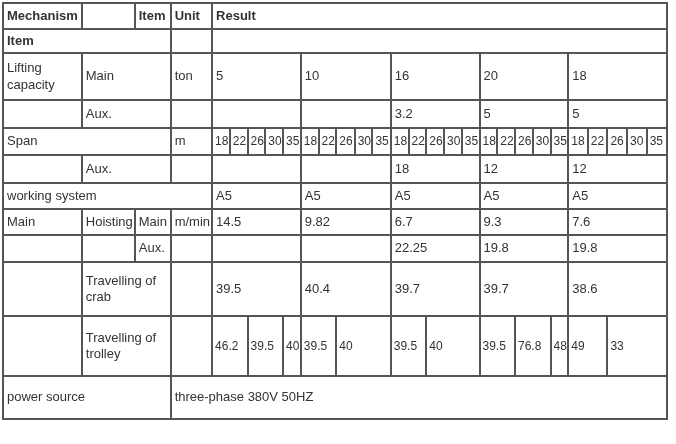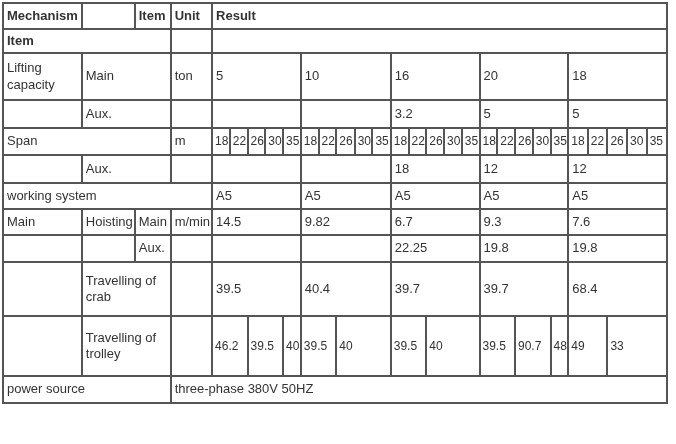--- a/index.html
+++ b/index.html
@@ -187,40 +187,40 @@
     </tr>
 
     <tr style="height:54px">
       <td></td>
       <td colspan="2">Travelling of crab</td>
       <td></td>
       <td colspan="5">39.5</td>
       <td colspan="5">40.4</td>
       <td colspan="5">39.7</td>
       <td colspan="5">39.7</td>
-      <td colspan="5">68.4</td>
+      <td colspan="5">38.6</td>
     </tr>
 
     <tr style="height:60px">
       <td></td>
       <td colspan="2">Travelling of trolley</td>
       <td></td>
       <td colspan="2" class="sm">46.2</td>
       <td colspan="2" class="sm">39.5</td>
       <td colspan="1" class="sm">40</td>
       <td colspan="2" class="sm">39.5</td>
       <td colspan="3" class="sm">40</td>
       <td colspan="2" class="sm">39.5</td>
       <td colspan="3" class="sm">40</td>
       <td colspan="2" class="sm">39.5</td>
-      <td colspan="2" class="sm">90.7</td>
+      <td colspan="2" class="sm">76.8</td>
       <td colspan="1" class="sm">48</td>
       <td colspan="2" class="sm">49</td>
       <td colspan="3" class="sm">33</td>
     </tr>
 
-    <tr style="height:27px">
+    <tr style="height:43px">
       <td colspan="3">power source</td>
       <td colspan="26">three-phase 380V 50HZ</td>
     </tr>
   </tbody>
     </table>
 </div>
 
 </body></html>

